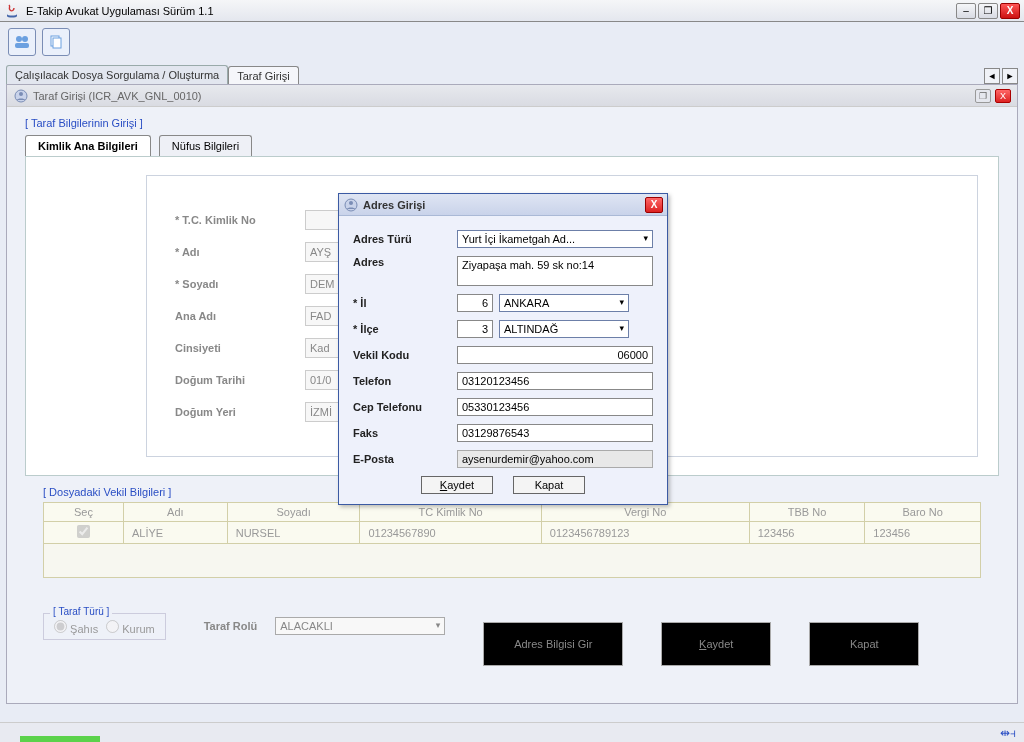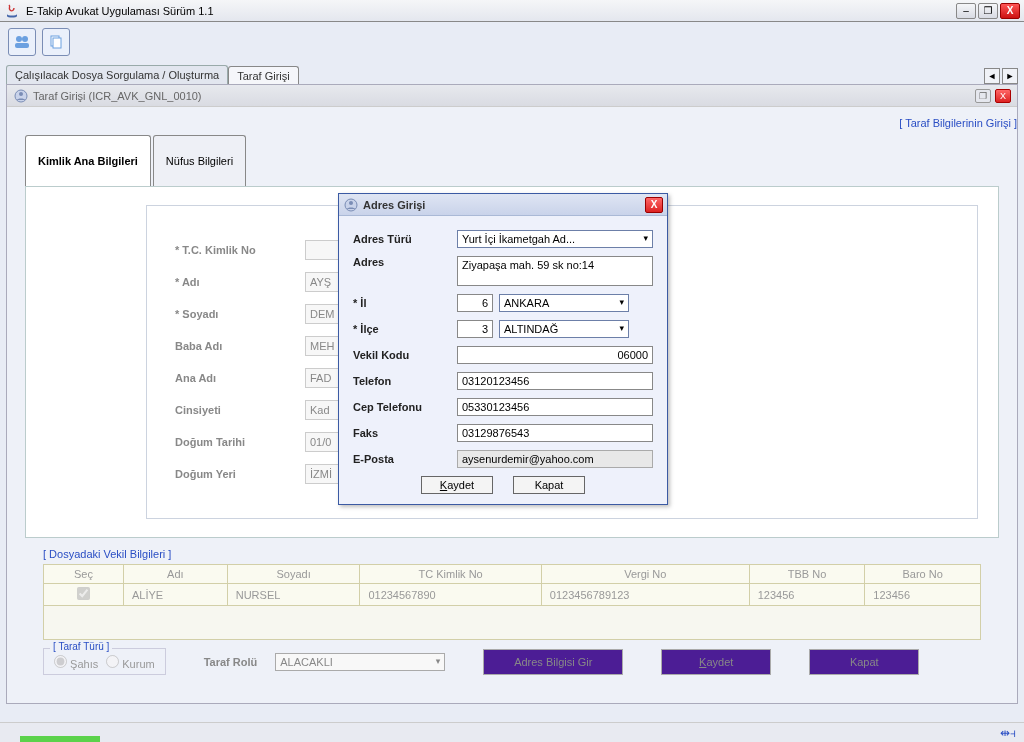--- a/index.html
+++ b/index.html
@@ -29,25 +29,25 @@
   
   .inner-window { margin: 0 6px; border: 1px solid #aab; background: #eef1f8; height: 620px; position: relative; }
   .inner-header { height: 22px; background: linear-gradient(#e7e9ee,#d9dbe2); display: flex; align-items: center; padding: 0 6px; color: #666; border-bottom: 1px solid #ccc; }
   .inner-header .java-icon { margin-right: 4px; }
   .inner-header .spacer { flex: 1; }
   .inner-win-btns { display: flex; gap: 4px; }
   .inner-win-btn { width: 16px; height: 14px; border: 1px solid #999; background: #e5e7ee; border-radius: 2px; display: flex; align-items: center; justify-content: center; font-size: 9px; }
   .inner-win-btn.close { background: linear-gradient(#f66,#d22); color: #fff; border-color: #a00; }
 
   
-  .section-title { color: #2a4ec4; padding: 10px 0 6px 18px; text-align: right; }
+  .section-title { color: #2a4ec4; padding: 10px 0 6px 18px; }
 
   
   .sub-tabs { display: flex; margin: 0 18px; }
-  .sub-tab { padding: 19px 12px; border: 1px solid #888; background: #eef0f6; border-radius: 3px 3px 0 0; margin-right: 2px; border-bottom: none; }
+  .sub-tab { padding: 4px 12px; border: 1px solid #888; background: #eef0f6; border-radius: 3px 3px 0 0; margin-right: 8px; border-bottom: none; }
   .sub-tab.active { background: #fff; font-weight: bold; }
 
   
   .form-box { margin: 0 18px 10px 18px; border: 1px solid #bcc; background: #fff; padding: 18px 20px 18px 160px; position: relative; }
   .form-row { display: flex; align-items: center; height: 32px; }
   .form-label { width: 130px; color: #888; font-weight: bold; }
   .form-field { width: 140px; color: #888; padding: 3px 4px; border: 1px solid #ccc; background: #f7f7f7; }
   .form-inner-box { border: 1px solid #ccd3df; padding: 28px; margin-left: -40px; }
 
   
@@ -58,21 +58,21 @@
   .vekil-table td { border: 1px solid #d2cfa8; background: #fafaf0; color: #999; padding: 3px 8px; }
   .vekil-empty { height: 34px; border: 1px solid #d2cfa8; border-top: none; margin: 0 36px 8px 36px; background: #f7f7f0; }
 
   
   .bottom-panel { margin: 8px 36px; display: flex; align-items: center; gap: 18px; }
   .taraf-turu-box { border: 1px solid #ccd; padding: 6px 10px 4px 10px; position: relative; }
   .taraf-turu-legend { position: absolute; top: -8px; left: 6px; background: #eef1f8; padding: 0 3px; color: #2a4ec4; font-size: 10px; }
   .radio-grp { display: flex; gap: 8px; color: #999; }
   .bottom-label { color: #888; font-weight: bold; margin-left: 20px; }
   .bottom-select { width: 170px; padding: 2px 4px; border: 1px solid #aaa; background: #f8f8f8; color: #888; }
-  .bottom-btn { width: 140px; padding: 6px; border: 1px solid #aaa; background: #4c1d95; color: #888; text-align: center; margin-left: 20px; }
+  .bottom-btn { width: 140px; padding: 15px; border: 1px solid #aaa; background: #000000; color: #888; text-align: center; margin-left: 20px; margin-top: 36px; }
 
   
   .statusbar { position: absolute; bottom: 0; left: 0; right: 0; height: 20px; background: #e8eaf1; border-top: 1px solid #ccc; }
   .status-left { position: absolute; left: 20px; bottom: 0; width: 80px; height: 6px; background: #5bd24b; }
   .status-right { position: absolute; right: 8px; bottom: 2px; font-size: 12px; color: #2a4ec4; }
 
   
   .modal { position: absolute; left: 338px; top: 193px; width: 330px; background: #eef1fb; border: 1px solid #3b5aa3; box-shadow: 2px 2px 4px rgba(0,0,0,0.25); }
   .modal-header { height: 22px; background: linear-gradient(#dfe5f3,#c9d3ea); display: flex; align-items: center; padding: 0 4px; border-bottom: 1px solid #aab9d6; }
   .modal-header .java-icon { margin-right: 4px; }
@@ -172,24 +172,20 @@
           <div class="form-label">* T.C. Kimlik No</div>
           <input class="form-field" value="" style="">
         </div>
       <div class="form-row">
           <div class="form-label">* Adı</div>
           <input class="form-field" value="AYŞ" style="">
         </div>
       <div class="form-row">
           <div class="form-label">* Soyadı</div>
           <input class="form-field" value="DEM" style="">
-        </div>
-      <div class="form-row">
-          <div class="form-label">Baba Adı</div>
-          <input class="form-field" value="MEH" style="">
         </div>
       <div class="form-row">
           <div class="form-label">Ana Adı</div>
           <input class="form-field" value="FAD" style="">
         </div>
       <div class="form-row">
           <div class="form-label">Cinsiyeti</div>
           <input class="form-field" value="Kad" style="">
         </div>
       <div class="form-row">

